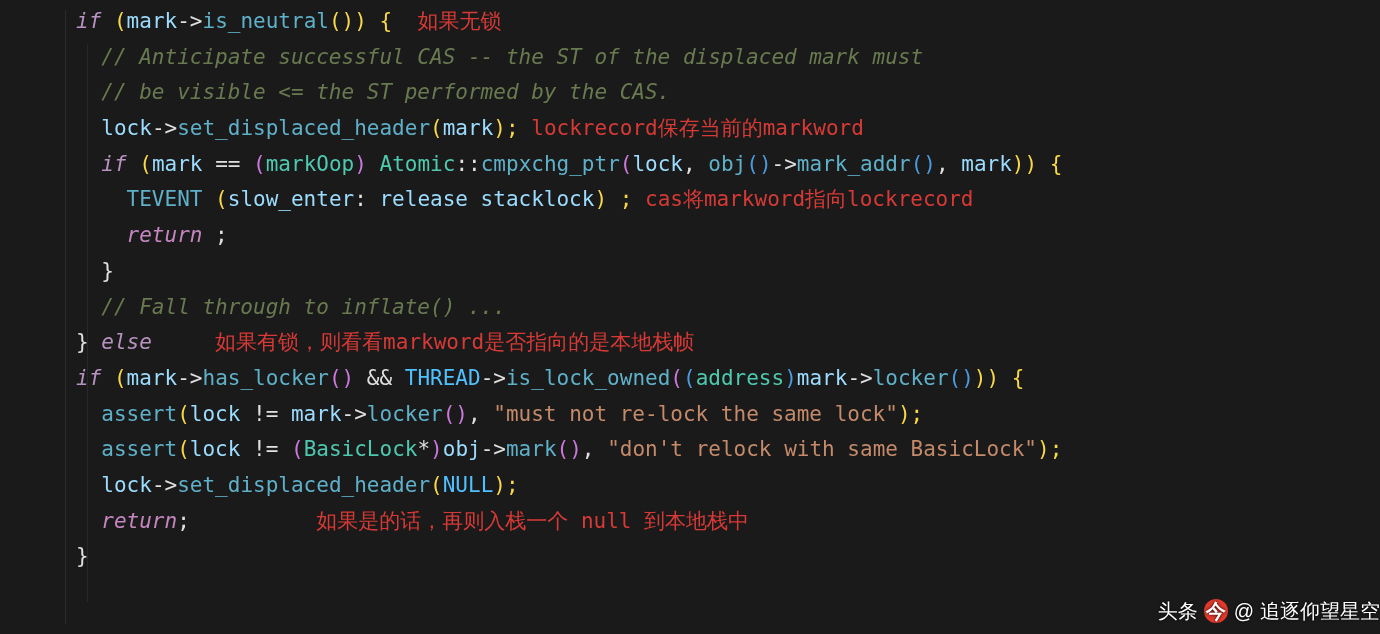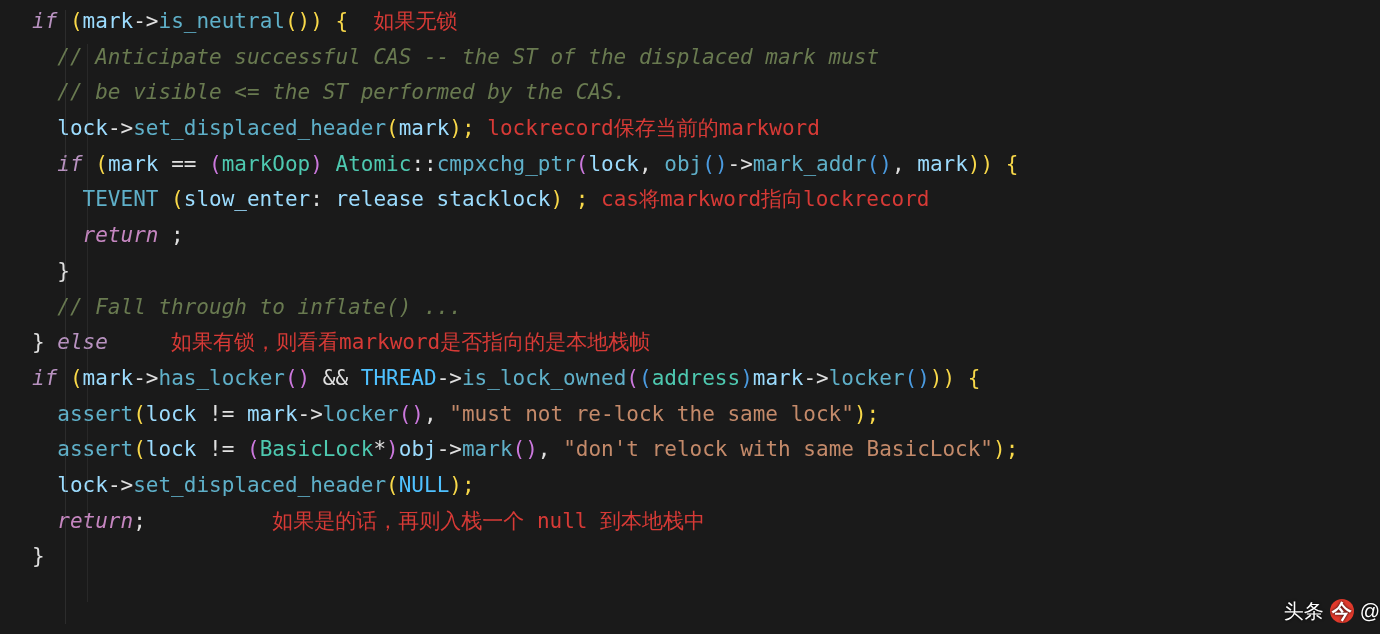--- a/index.html
+++ b/index.html
@@ -10,21 +10,21 @@
     font-size: 21px;
     line-height: 1.7;
     color: #c0c0c0;
     width: 1380px;
     height: 634px;
     overflow: hidden;
     position: relative;
   }
   pre {
     margin: 0;
-    padding: 4px 0 0 32px;
+    padding: 4px 0 0 76px;
     white-space: pre;
     font-family: inherit;
   }
   .gutter {
     position: absolute;
     left: 65px;
     top: 10px;
     bottom: 10px;
     width: 1px;
     background: rgba(100,100,100,0.25);
@@ -94,13 +94,14 @@
   <span class="func">assert</span><span class="paren-y">(</span><span class="ident">lock</span><span class="punc"> != </span><span class="ident">mark</span><span class="arrow">-&gt;</span><span class="func">locker</span><span class="paren-p">()</span><span class="punc">, </span><span class="str">"must not re-lock the same lock"</span><span class="paren-y">);</span>
   <span class="func">assert</span><span class="paren-y">(</span><span class="ident">lock</span><span class="punc"> != </span><span class="paren-p">(</span><span class="type">BasicLock</span><span class="punc">*</span><span class="paren-p">)</span><span class="ident">obj</span><span class="arrow">-&gt;</span><span class="func">mark</span><span class="paren-p">()</span><span class="punc">, </span><span class="str">"don't relock with same BasicLock"</span><span class="paren-y">);</span>
   <span class="ident">lock</span><span class="arrow">-&gt;</span><span class="func">set_displaced_header</span><span class="paren-y">(</span><span class="const">NULL</span><span class="paren-y">);</span>
   <span class="kw2">return</span><span class="punc">;</span>          <span class="ann">如果是的话，再则入栈一个 null 到本地栈中</span>
 <span class="brace">}</span></pre>
 
 <div class="watermark">
   <span>头条</span>
   <span class="watermark-logo">今</span>
   <span>@</span>
+    <span>追逐仰望星空</span>
 </div>
 
 </body></html>

